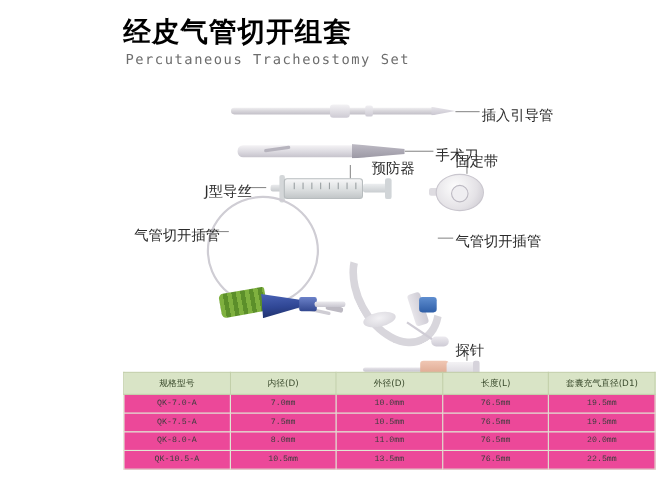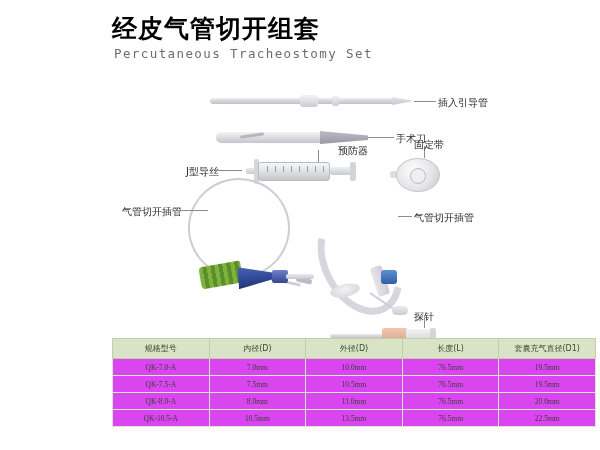--- a/index.html
+++ b/index.html
@@ -42,21 +42,21 @@
   
   .illus {
     position: absolute;
     left: 0;
     top: 70px;
     width: 600px;
     height: 250px;
   }
   .lbl {
     position: absolute;
-    font-size: 10px;
+    font-size: 13px;
     color: #2b2b2b;
     font-family: "DejaVu Sans", sans-serif;
     white-space: nowrap;
   }
   .lead {
     position: absolute;
     background: #8d8d8d;
     height: 1px;
   }
   .lead.v {
@@ -372,27 +372,27 @@
     background: #d9e4c6;
     color: #3a4a2c;
     font-size: 8px;
     font-weight: normal;
     height: 17px;
     border: 1px solid #c2cfa9;
     font-family: "DejaVu Sans", sans-serif;
     margin-left: 48px;
   }
   td {
-    background: #d946ef;
+    background: #ec4899;
     color: #3d3d3d;
     font-size: 7.5px;
     height: 14px;
     text-align: center;
     border: 1px solid #dfe7d2;
-    font-family: Liberation Serif, serif;
+    font-family: Liberation Mono, monospace;
   }
 </style>
 </head>
 <body>
 
 <div class="page">
 
   <div class="title-cn">经皮气管切开组套</div>
   <div class="title-en">Percutaneous Tracheostomy Set</div>
 

